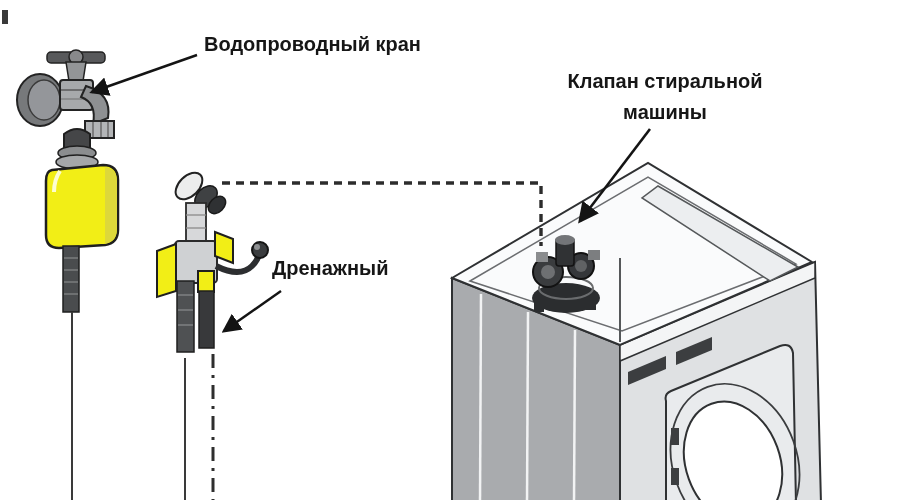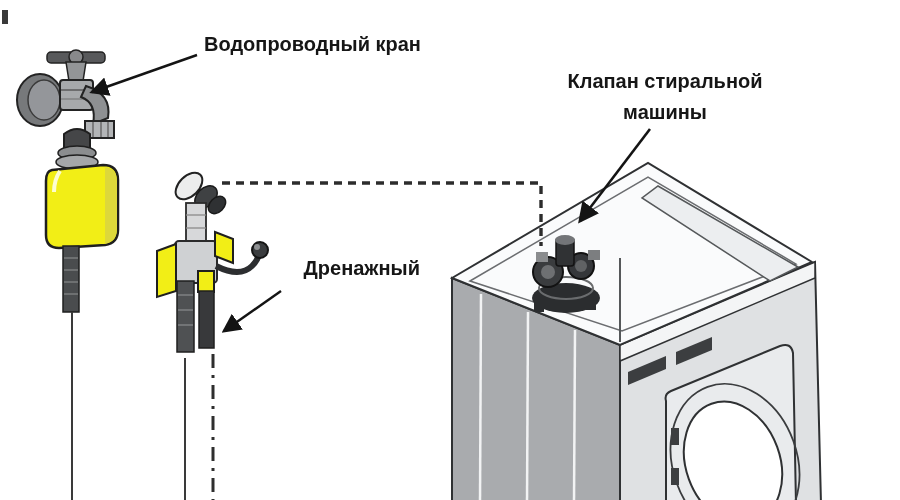--- a/index.html
+++ b/index.html
@@ -8,21 +8,21 @@
     font-family:"Liberation Sans",sans-serif;
   }
   #artwork{position:absolute;left:0;top:0;}
   .lbl{
     position:absolute;color:#161616;font-weight:bold;font-size:20px;
     letter-spacing:0px;white-space:nowrap;
   }
   .lbl .ln{display:block;}
   #label-water-tap{left:204px;top:33px;}
   #label-machine-valve{left:540px;top:66px;width:250px;text-align:center;line-height:31px;}
-  #label-drain-hose{left:272px;top:254px;width:148px;text-align:right;line-height:28px;}
+  #label-drain-hose{left:272px;top:254px;width:148px;text-align:left;line-height:28px;}
 </style>
 </head>
 <body>
 
 <div id="stage">
 
   <svg id="artwork" width="900" height="500" viewBox="0 0 900 500">
     <defs>
       <marker id="arrowhead" viewBox="0 0 10 10" refX="8.5" refY="5" markerWidth="8" markerHeight="8" orient="auto-start-reverse">
         <path d="M0,0 L10,5 L0,10 z" fill="#141414"></path>

